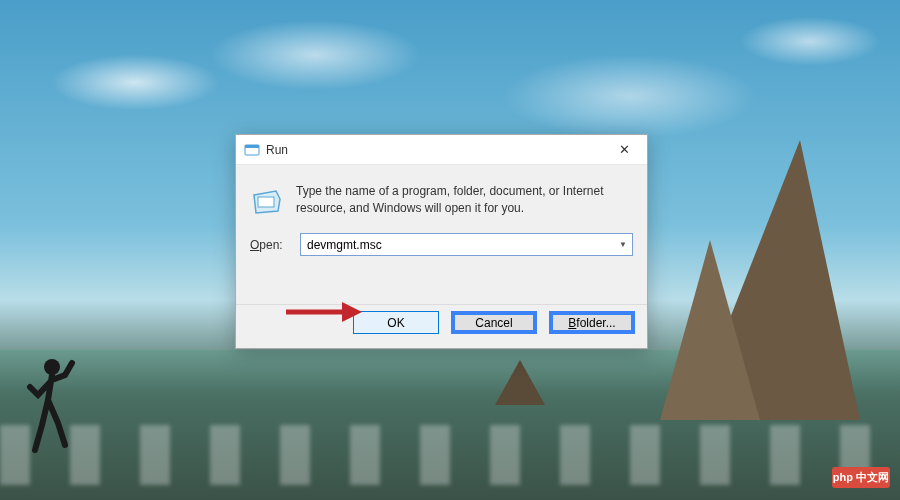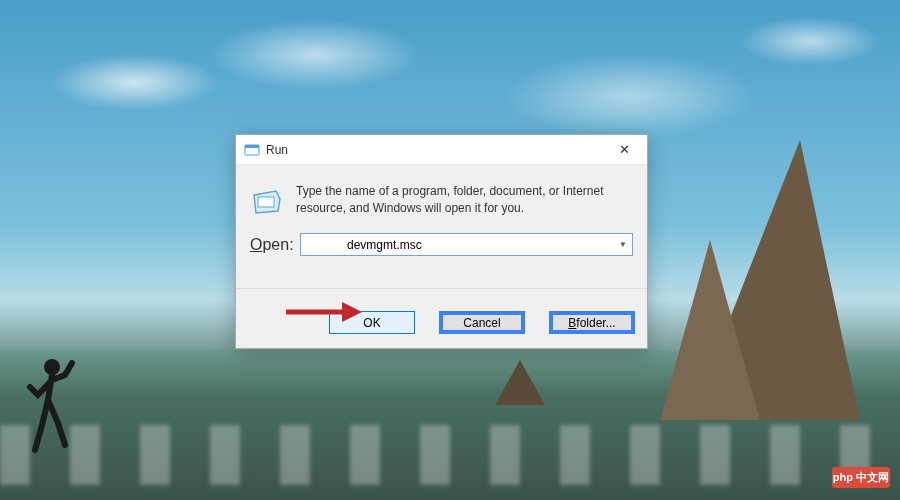--- a/index.html
+++ b/index.html
@@ -60,39 +60,38 @@
       color: #333; font-size: 13px; cursor: pointer;
     }
     .body-area {
       flex: 1; padding: 18px 14px 12px 14px; background: #f0f0f0;
       display: flex; flex-direction: column;
     }
     .info-row { display: flex; gap: 12px; margin-bottom: 14px; }
     .info-icon { width: 34px; height: 34px; flex-shrink: 0; margin-top: 2px; }
     .info-text { font-size: 12px; color: #333; line-height: 1.4; }
     .input-row { display: flex; align-items: center; gap: 10px; }
-    .input-label { font-size: 16px; color: #333; width: 40px; }
+    .input-label { font-size: 12px; color: #333; width: 40px; }
     .input-label .ul { text-decoration: underline; }
     .combo {
       flex: 1; display: flex; align-items: center;
       border: 1px solid #7a9fd4; background: #fff; height: 23px;
       position: relative;
-      padding-left: 40px;
     }
     .combo-input {
       border: none; outline: none; font-size: 12px; padding: 0 6px;
       flex: 1; height: 100%; color: #000; background: transparent;
     }
     .combo-arrow {
       width: 18px; height: 100%; display: flex; align-items: center; justify-content: center;
       color: #555; font-size: 8px; cursor: pointer;
     }
     .button-row {
-      background: #f0f0f0; padding: 22px 12px 14px 12px;
-      display: flex; justify-content: flex-end; gap: 24px;
+      background: #f0f0f0; padding: 6px 12px 14px 12px;
+      display: flex; justify-content: flex-end; gap: 12px;
       border-top: 1px solid #dcdcdc;
     }
     .btn {
       min-width: 86px; height: 23px; font-size: 12px;
       background: #e1e1e1; border: 4px solid #3b82f6; color: #000;
       cursor: pointer; display: flex; align-items: center; justify-content: center;
     }
     .btn.default { border: 1px solid #0078d7; background: #e5f1fb; }
     .btn .ul { text-decoration: underline; }
     .arrow-annotation {

